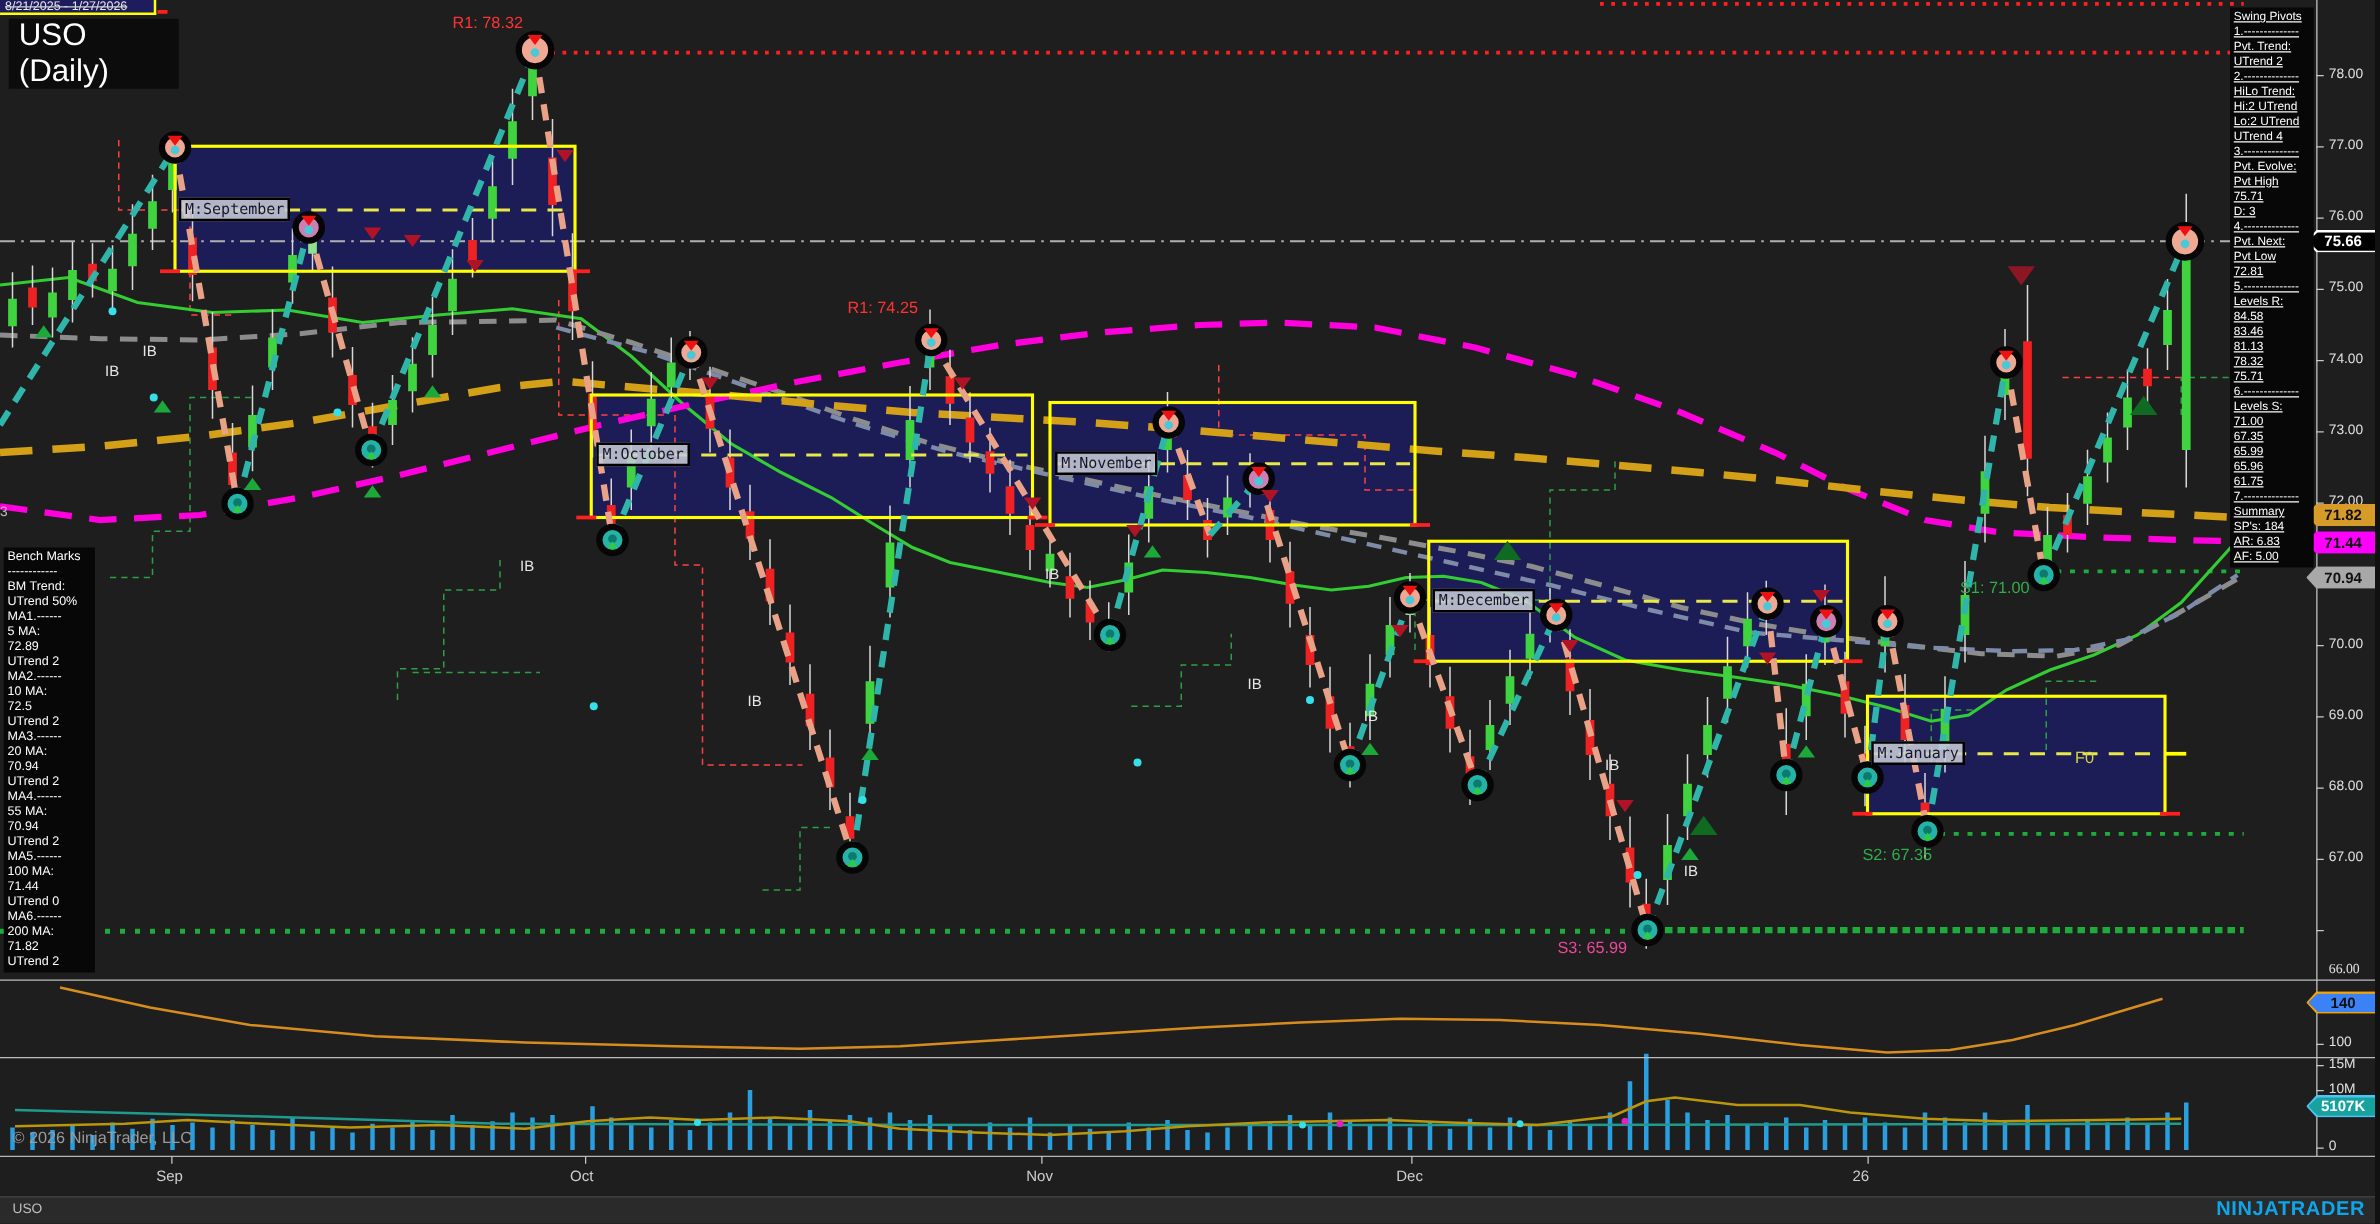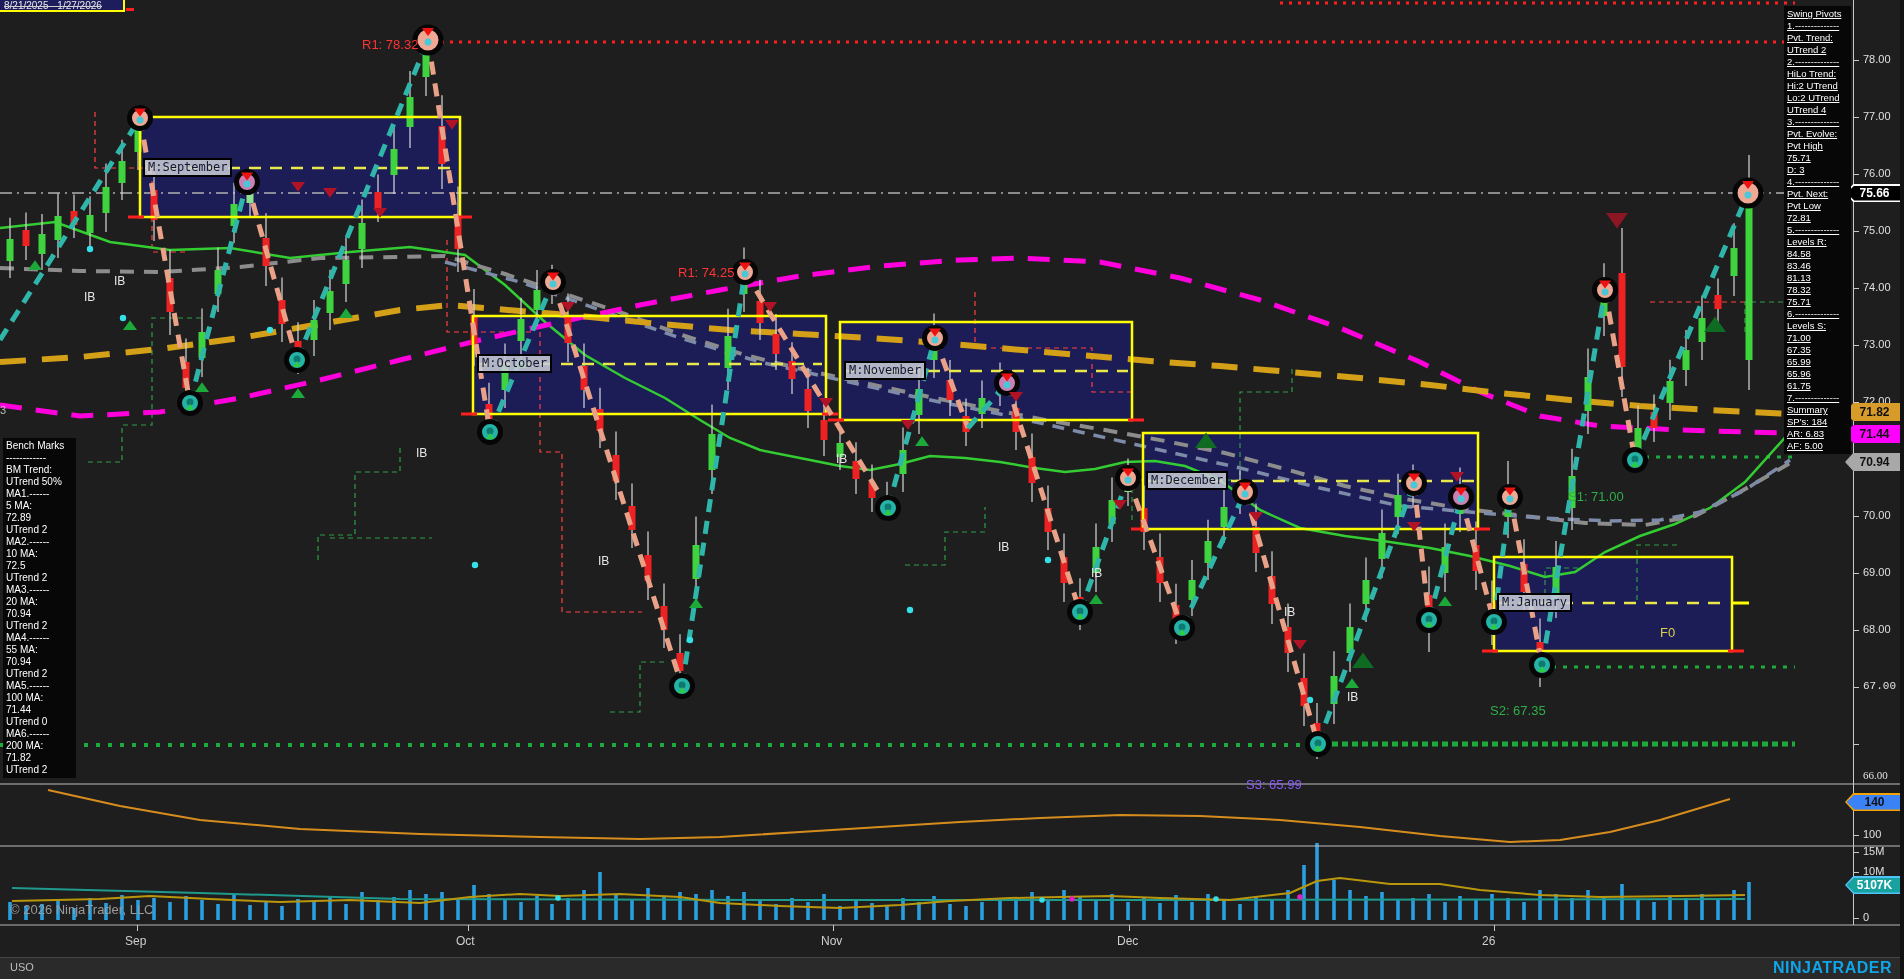--- a/index.html
+++ b/index.html
@@ -23,21 +23,21 @@
   .tick{position:absolute;color:#e0e0e0;font-size:11px;z-index:6;white-space:nowrap;}
   .tickmark{position:absolute;width:6px;height:1px;background:#c8c8c8;left:1853px;z-index:6;}
   .axmark{position:absolute;left:1845px;width:59px;height:18px;z-index:7;
       clip-path:polygon(0 50%,14% 0,100% 0,100% 100%,14% 100%);
       display:flex;align-items:center;justify-content:center;font-size:12px;font-weight:bold;}
   .axmark .inner{position:absolute;inset:1.5px;clip-path:polygon(0 50%,14% 0,100% 0,100% 100%,14% 100%);
       display:flex;align-items:center;justify-content:center;}
   .xlabel{position:absolute;top:934px;color:#cfcfcf;font-size:12px;z-index:6;}
   .xtick{position:absolute;top:925px;width:1px;height:6px;background:#c8c8c8;z-index:6;}
   
-  .pivot-label{position:absolute;font-size:13px;z-index:20;white-space:nowrap;margin-top:27px;}
+  .pivot-label{position:absolute;font-size:13px;z-index:20;white-space:nowrap;}
   .ib-label{position:absolute;font-size:12px;color:#e6e6e6;z-index:20;}
   .chip{position:absolute;z-index:22;font-family:"DejaVu Sans Mono",monospace;font-size:12px;
       color:#15152e;background:rgba(198,203,214,0.88);border:2px solid #000;padding:0 3px;line-height:15px;}
   #watermark{left:10px;top:902px;color:#9a9a9a;font-size:13px;z-index:21;}
   
   #tabbar{left:0;top:957px;width:1904px;height:22px;background:#2a2a2a;border-top:1px solid #444;z-index:10;}
   #tab-uso{left:10px;top:961px;color:#bdbdbd;font-size:11px;z-index:11;}
   #brand{right:8px;top:959px;color:#0ea5e9;font-size:16px;font-weight:bold;letter-spacing:.5px;z-index:11;}
   #left-cut-label{left:0;top:404px;color:#bbb;font-size:11px;z-index:6;}
 </style>
@@ -617,20 +617,21 @@
         <circle cx="1042" cy="900" r="2.8" fill="#35e0e8"></circle>
         <circle cx="1216" cy="899" r="2.8" fill="#35e0e8"></circle>
         <circle cx="1072" cy="899" r="2.8" fill="#e020c0"></circle>
         <circle cx="1300" cy="897" r="2.8" fill="#e020c0"></circle>
       </g>
     </svg>
 
   <div class="abs" id="corner-box"></div>
   <div class="abs" id="corner-red"></div>
   <div class="abs" id="date-range">8/21/2025 - 1/27/2026</div>
+  <div class="abs" id="chart-title">USO (Daily)</div>
 
   <div class="abs panel" id="swing-panel"><div>Swing Pivots</div><div>1.--------------</div><div>Pvt. Trend:</div><div>UTrend 2</div><div>2.--------------</div><div>HiLo Trend:</div><div>Hi:2 UTrend</div><div>Lo:2 UTrend</div><div>UTrend 4</div><div>3.--------------</div><div>Pvt. Evolve:</div><div>Pvt High</div><div>75.71</div><div>D: 3</div><div>4.--------------</div><div>Pvt. Next:</div><div>Pvt Low</div><div>72.81</div><div>5.--------------</div><div>Levels R:</div><div>84.58</div><div>83.46</div><div>81.13</div><div>78.32</div><div>75.71</div><div>6.--------------</div><div>Levels S:</div><div>71.00</div><div>67.35</div><div>65.99</div><div>65.96</div><div>61.75</div><div>7.--------------</div><div>Summary</div><div>SP's: 184</div><div>AR: 6.83</div><div>AF: 5.00</div></div>
   <div class="abs panel" id="bench-panel"><div>Bench Marks</div><div>------------</div><div>BM Trend:</div><div>UTrend 50%</div><div>MA1.------</div><div>5 MA:</div><div>72.89</div><div>UTrend 2</div><div>MA2.------</div><div>10 MA:</div><div>72.5</div><div>UTrend 2</div><div>MA3.------</div><div>20 MA:</div><div>70.94</div><div>UTrend 2</div><div>MA4.------</div><div>55 MA:</div><div>70.94</div><div>UTrend 2</div><div>MA5.------</div><div>100 MA:</div><div>71.44</div><div>UTrend 0</div><div>MA6.------</div><div>200 MA:</div><div>71.82</div><div>UTrend 2</div></div>
 
   <div class="abs" id="price-axis-line"></div>
   <div class="abs" id="left-cut-label">3</div>
 
   <div id="axis-layer">
       <div class="tickmark" style="top: 60px;"></div>
       <div class="tick" style="left: 1863px; top: 53px;">78.00</div>
@@ -646,21 +647,21 @@
       <div class="tick" style="left: 1863px; top: 338px;">73.00</div>
       <div class="tickmark" style="top: 402px;"></div>
       <div class="tick" style="left: 1863px; top: 395px;">72.00</div>
       <div class="tickmark" style="top: 516px;"></div>
       <div class="tick" style="left: 1863px; top: 509px;">70.00</div>
       <div class="tickmark" style="top: 573px;"></div>
       <div class="tick" style="left: 1863px; top: 566px;">69.00</div>
       <div class="tickmark" style="top: 630px;"></div>
       <div class="tick" style="left: 1863px; top: 623px;">68.00</div>
       <div class="tickmark" style="top: 687px;"></div>
-      <div class="tick" style="left: 1863px; top: 680px; font-family: Liberation Mono, monospace;">67.00</div>
+      <div class="tick" style="left: 1863px; top: 680px;">67.00</div>
       <div class="tickmark" style="top: 744px;"></div>
       <div class="tick" style="left: 1863px; top: 769px; font-family: Liberation Serif, serif;">66.00</div>
       <div class="tickmark" style="top: 835px;"></div>
       <div class="tick" style="left: 1863px; top: 828px;">100</div>
       <div class="tickmark" style="top: 852px;"></div>
       <div class="tick" style="left: 1863px; top: 845px;">15M</div>
       <div class="tickmark" style="top: 872px;"></div>
       <div class="tick" style="left: 1863px; top: 865px;">10M</div>
       <div class="tickmark" style="top: 918px;"></div>
       <div class="tick" style="left: 1863px; top: 911px;">0</div>
@@ -691,21 +692,21 @@
       <div class="xtick" style="left: 1129px;"></div>
       <div class="xlabel" style="left: 1117px;">Dec</div>
       <div class="xtick" style="left: 1494px;"></div>
       <div class="xlabel" style="left: 1482px;">26</div>
     </div>
   <div id="label-layer">
       <div class="pivot-label" style="left: 362px; top: 10px; color: rgb(255, 51, 51);">R1: 78.32</div>
       <div class="pivot-label" style="left: 678px; top: 238px; color: rgb(255, 51, 51);">R1: 74.25</div>
       <div class="pivot-label" style="left: 1568px; top: 462px; color: rgb(47, 174, 74);">S1: 71.00</div>
       <div class="pivot-label" style="left: 1490px; top: 676px; color: rgb(47, 174, 74);">S2: 67.35</div>
-      <div class="pivot-label" style="left: 1246px; top: 750px; color: #8b5cf6;">S3: 65.99</div>
+      <div class="pivot-label" style="left: 1246px; top: 750px; color: #ec4899;">S3: 65.99</div>
       <div class="pivot-label" style="left: 1660px; top: 598px; color: rgb(214, 210, 74);">F0</div>
       <div class="ib-label" style="left: 84px; top: 290px;">IB</div>
       <div class="ib-label" style="left: 114px; top: 274px;">IB</div>
       <div class="ib-label" style="left: 416px; top: 446px;">IB</div>
       <div class="ib-label" style="left: 598px; top: 554px;">IB</div>
       <div class="ib-label" style="left: 836px; top: 452px;">IB</div>
       <div class="ib-label" style="left: 998px; top: 540px;">IB</div>
       <div class="ib-label" style="left: 1091px; top: 566px;">IB</div>
       <div class="ib-label" style="left: 1284px; top: 605px;">IB</div>
       <div class="ib-label" style="left: 1347px; top: 690px;">IB</div>

